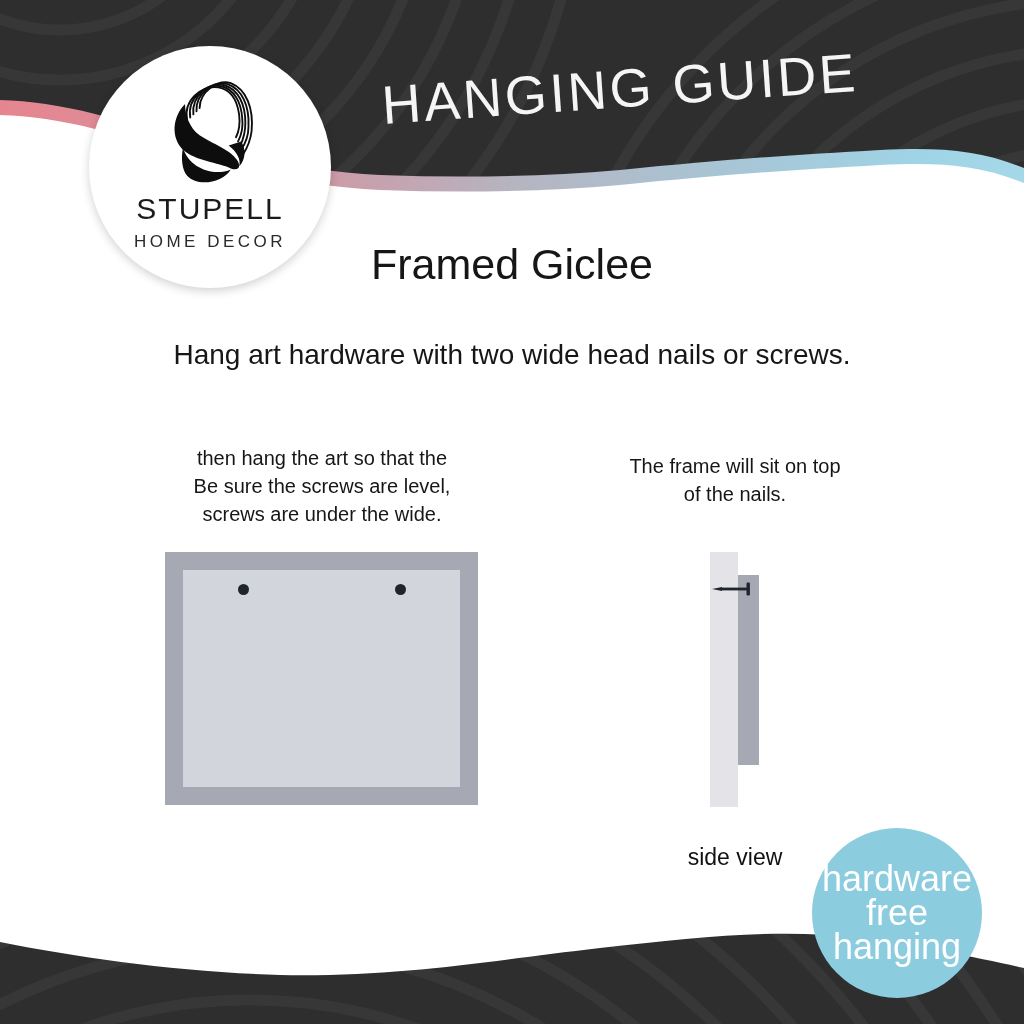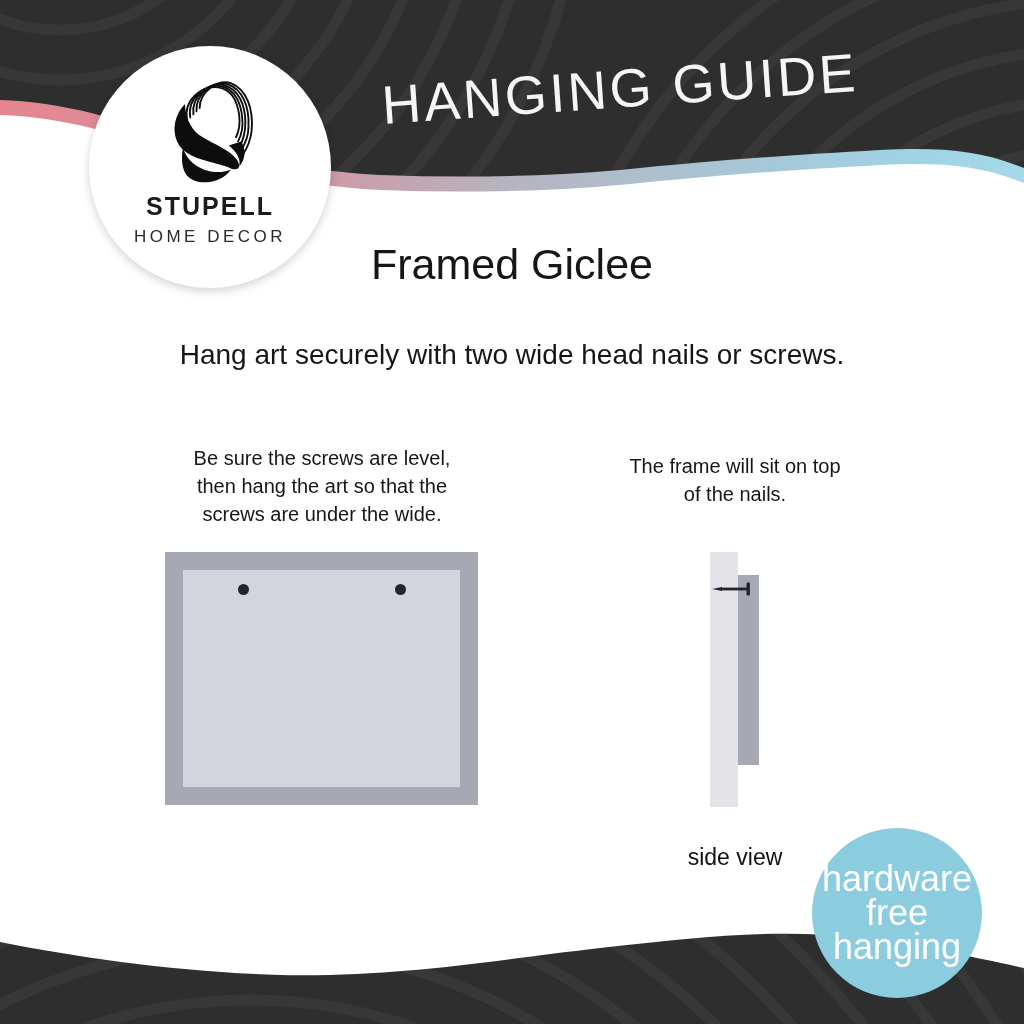--- a/index.html
+++ b/index.html
@@ -14,21 +14,21 @@
     position:absolute;left:382px;top:74px;z-index:2;
     font-size:54px;letter-spacing:3px;color:#f5f5f5;font-weight:500;
     transform:rotate(-4deg);transform-origin:0 50%;white-space:nowrap;
   }
   .logo-circle{
     position:absolute;left:89px;top:46px;width:242px;height:242px;border-radius:50%;
     background:#ffffff;z-index:3;display:flex;flex-direction:column;align-items:center;
     box-shadow:0 3px 10px rgba(0,0,0,0.18);
   }
   .logo-swirl{margin-top:26px;width:104px;height:118px;}
-  .logo-brand{font-size:25px;letter-spacing:2px;color:#1b1b1b;margin-top:2px;font-weight:700;}
+  .logo-brand{font-size:30px;letter-spacing:2px;color:#1b1b1b;margin-top:2px;font-weight:400;}
   .logo-tagline{font-size:17px;letter-spacing:3.5px;color:#2a2a2a;margin-top:6px;text-align:right;}
   
   .product-title{
     position:absolute;left:0;right:0;top:240px;text-align:center;z-index:1;
     font-size:43px;color:#161616;
   }
   .intro-text{
     position:absolute;left:0;right:0;top:339px;text-align:center;z-index:1;
     font-size:28px;color:#161616;font-weight:500;
   }
@@ -133,25 +133,25 @@
         <path d="M24,72 C30,92 54,100 70,93 C62,106 38,110 28,99 C23,93 22,82 24,72 Z"></path>
         <path d="M68,70 C76,76 80,84 78,90 C84,84 85,74 80,66 Z"></path>
       </g>
     </svg>
     <div class="logo-brand">STUPELL</div>
     <div class="logo-tagline">HOME DECOR</div>
   </div>
 
   <div class="product-title">Framed Giclee</div>
 
-  <div class="intro-text">Hang art securely with two wide head nails or screws.</div>
+  <div class="intro-text">Hang art hardware with two wide head nails or screws.</div>
 
   <div class="instruction instruction-front">
+    <div>then hang the art so that the</div>
     <div>Be sure the screws are level,</div>
-    <div>then hang the art so that the</div>
     <div>screws are under the wide.</div>
   </div>
 
   <div class="frame-front">
     <span class="screw-dot left"></span>
     <span class="screw-dot right"></span>
   </div>
 
   <div class="instruction instruction-side">
     <div>The frame will sit on top</div>

